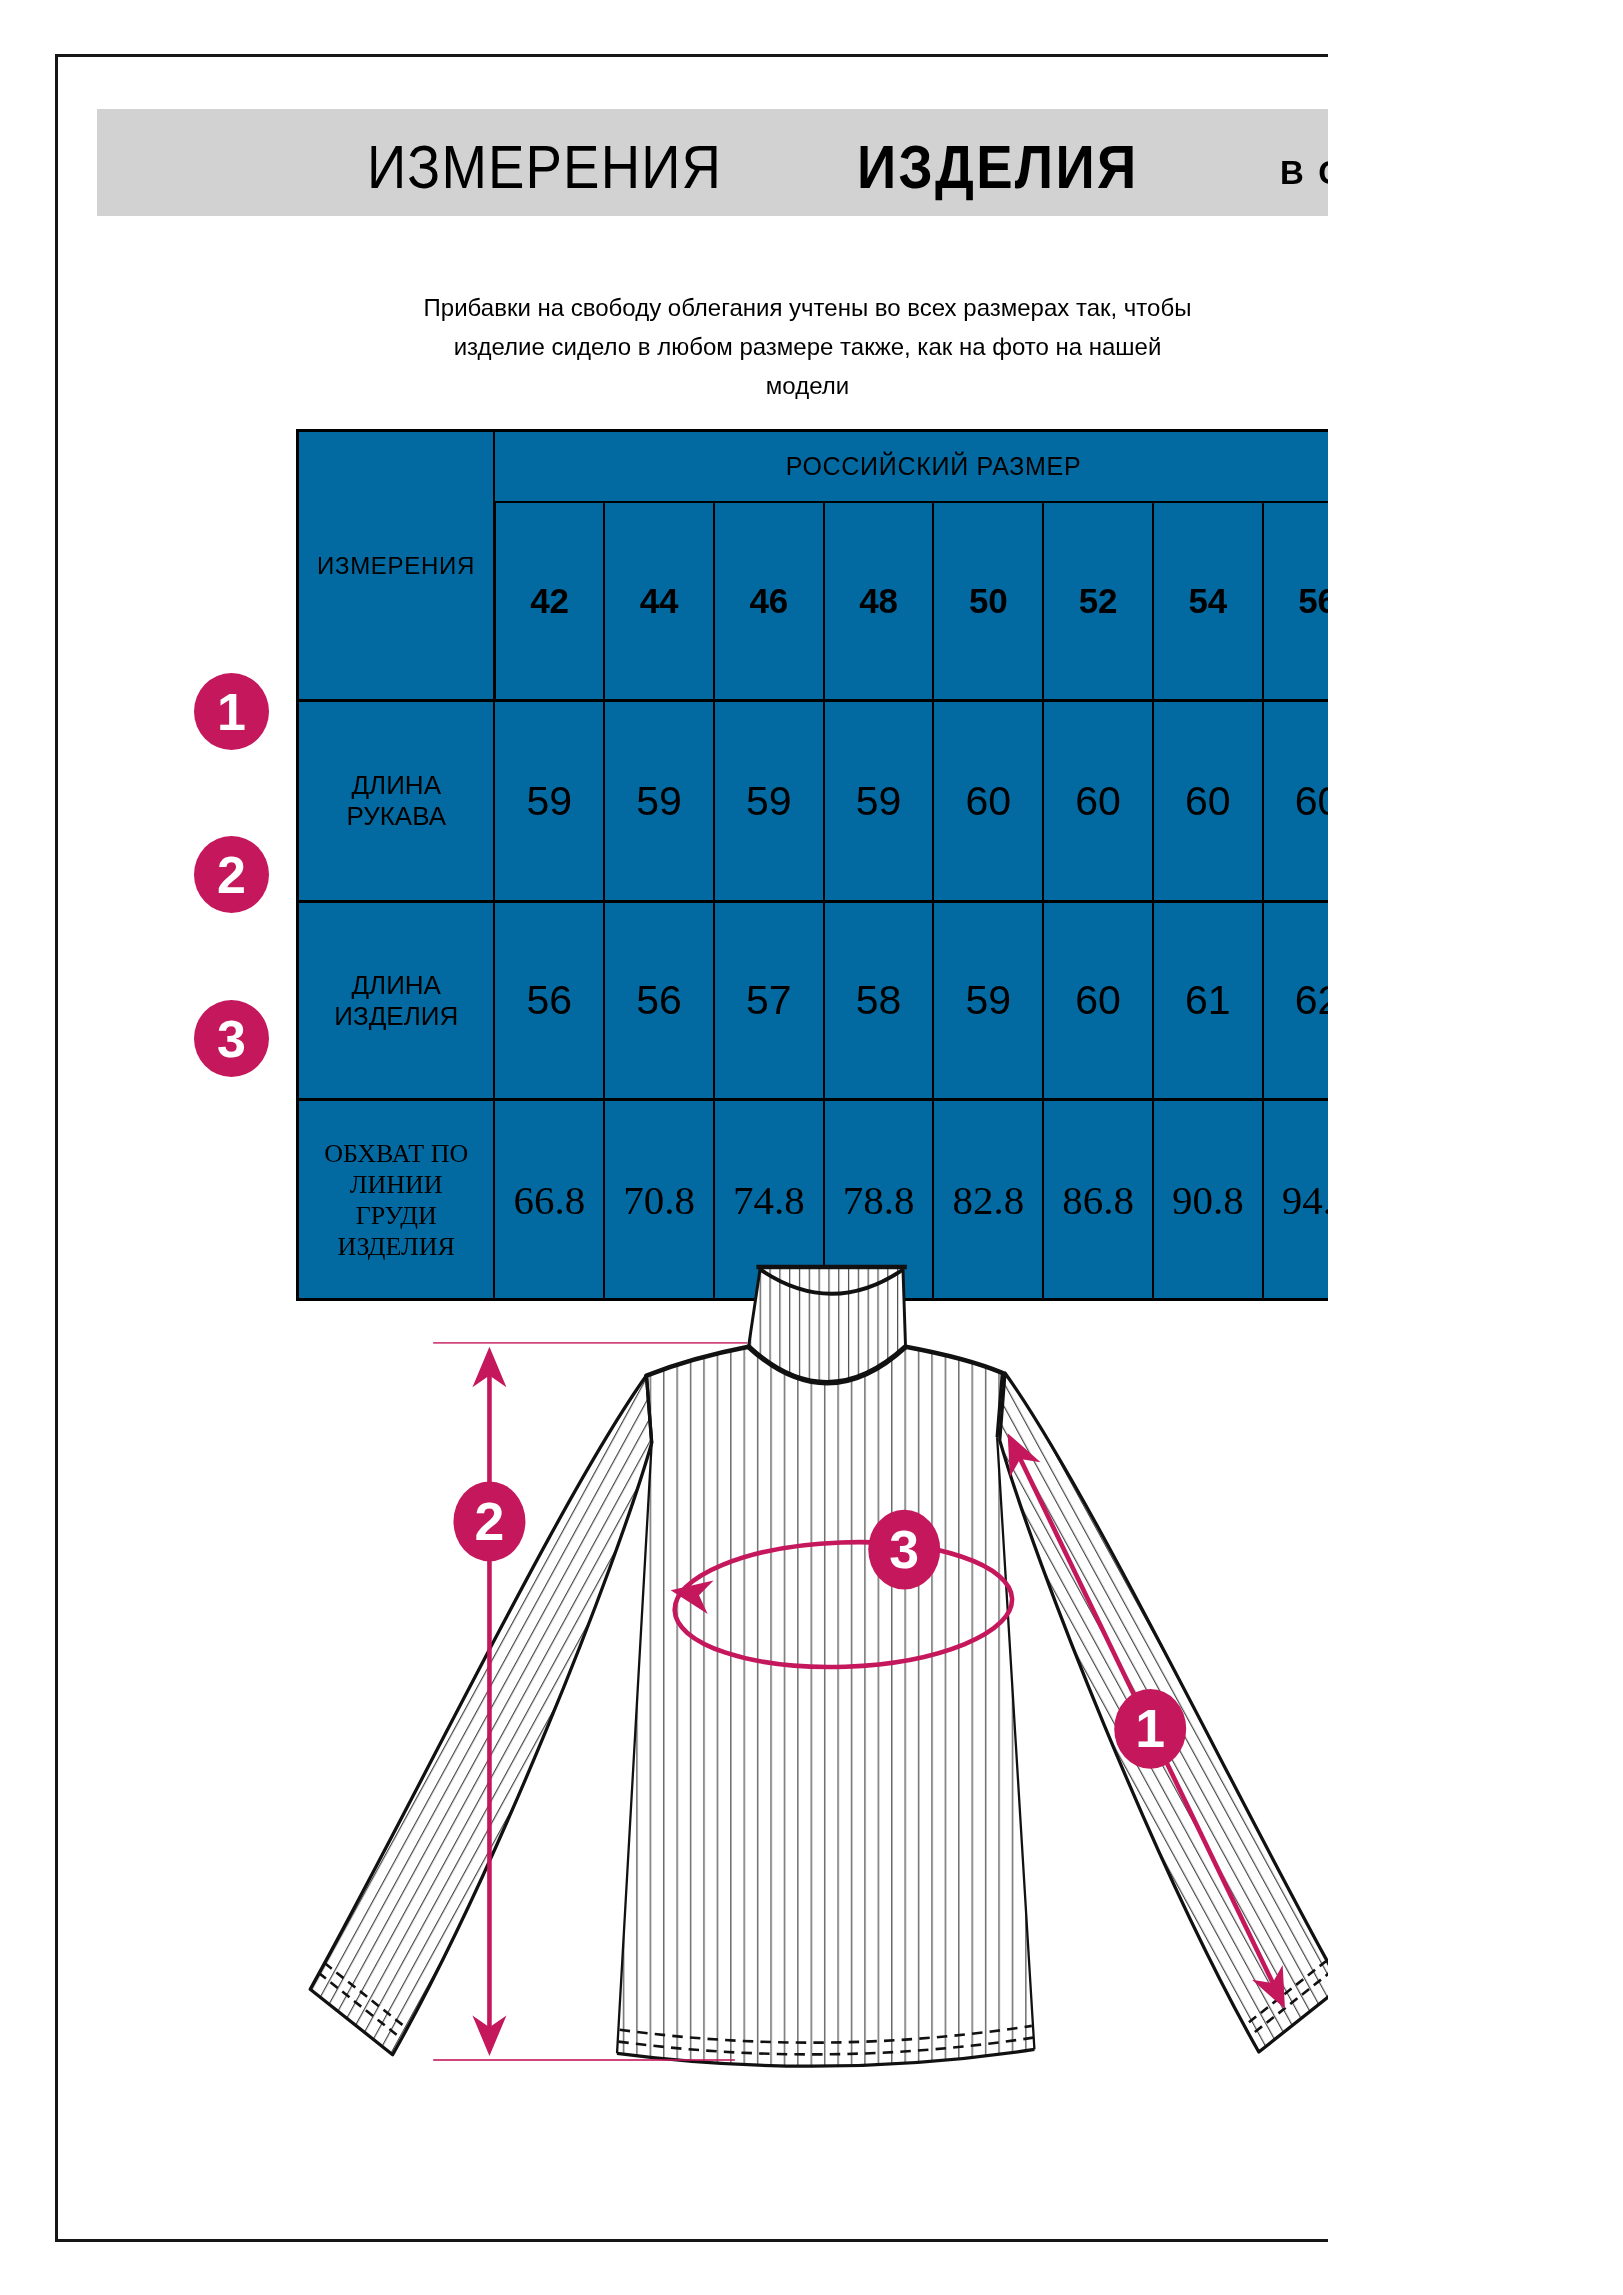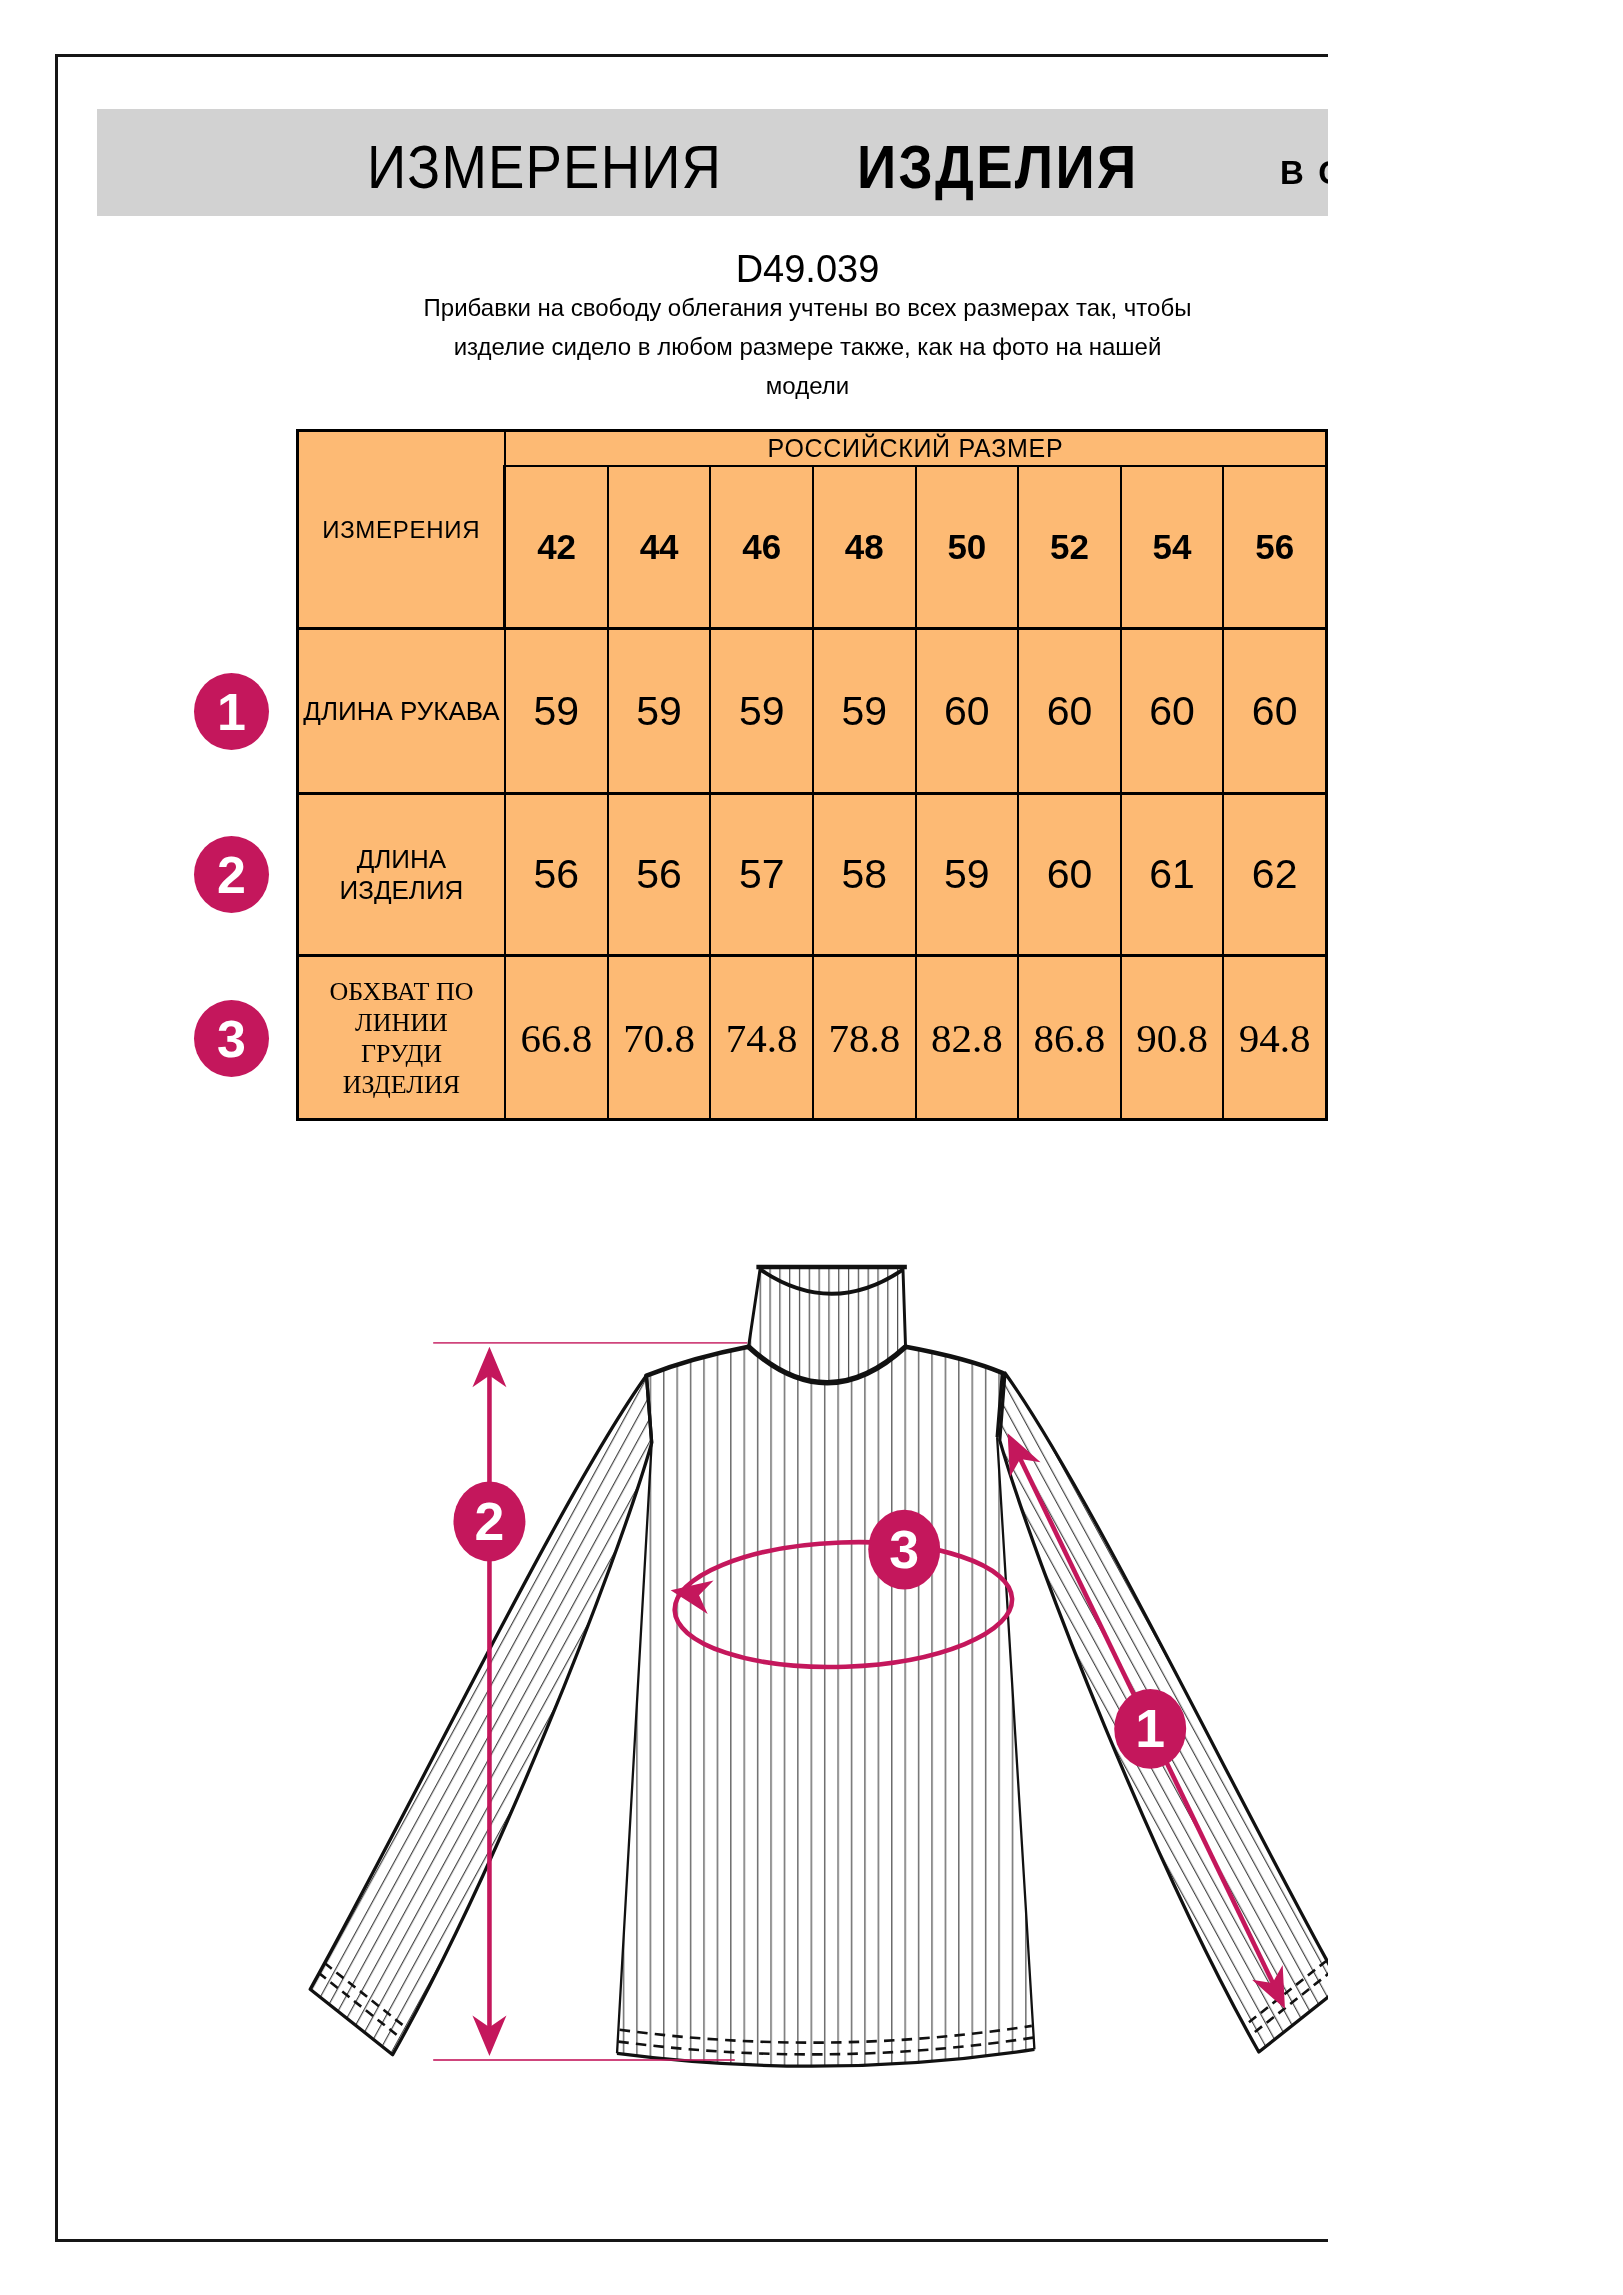--- a/index.html
+++ b/index.html
@@ -13,21 +13,21 @@
         transform:scaleX(.88);transform-origin:left bottom;letter-spacing:1.3px;}
   .t-main{left:270px;font-weight:400;}
   .t-bold{left:760px;font-weight:700;letter-spacing:2.6px;}
   .t-units{position:absolute;left:1175px;bottom:27.5px;font-size:33px;font-weight:700;letter-spacing:2.6px;line-height:1;margin-left:8px;}
 
   .code{position:absolute;left:97px;top:247px;width:1421px;text-align:center;font-size:38px;line-height:1.2;}
   .note{position:absolute;left:222px;top:288px;width:1171px;text-align:center;font-size:24px;line-height:39px;}
 
   
   .sizes-table{position:absolute;left:296px;top:429px;border-collapse:collapse;table-layout:fixed;}
-  .sizes-table td{border:2px solid #000;text-align:center;vertical-align:middle;padding:0;background:#fdba74;}
+  .sizes-table td{border:2px solid #000;text-align:center;vertical-align:middle;padding:18px;background:#0369a1;}
   td.corner{width:226px;font-size:24px;letter-spacing:0.7px;border-bottom:3.9px solid #000;}
   td.szhdr{height:33px;font-size:25px;letter-spacing:0.7px;border-bottom:2px solid #000;}
   td.size{width:114px;height:160px;font-size:35px;font-weight:700;border-bottom:3.9px solid #000;text-align:center;}
   td.lbl{font-size:26px;line-height:31px;}
   td.val{font-size:41px;}
   tr.r1 td{height:162px;border-bottom:3.3px solid #000;}
   tr.r2 td{height:159px;border-bottom:3.3px solid #000;}
   tr.r3 td{height:161px;border-bottom:3.3px solid #000;font-family:Liberation Serif, serif;}
   .sizes-table tr td:first-child{border-left:3.3px solid #000;}
   .sizes-table tr td:last-child{border-right:3.3px solid #000;}
@@ -49,21 +49,20 @@
 <div class="page">
 
   <div class="frame"></div>
 
   <div class="titlebar">
     <span class="t-main">ИЗМЕРЕНИЯ</span>
     <span class="t-bold">ИЗДЕЛИЯ</span>
     <span class="t-units">В СМ</span>
   </div>
 
-  <div class="code">D49.039</div>
 
   <div class="note">
     <div>Прибавки на свободу облегания учтены во всех размерах так, чтобы</div>
     <div>изделие сидело в любом размере также, как на фото на нашей</div>
     <div>модели</div>
   </div>
 
   <table class="sizes-table">
     <tbody>
         <tr>

